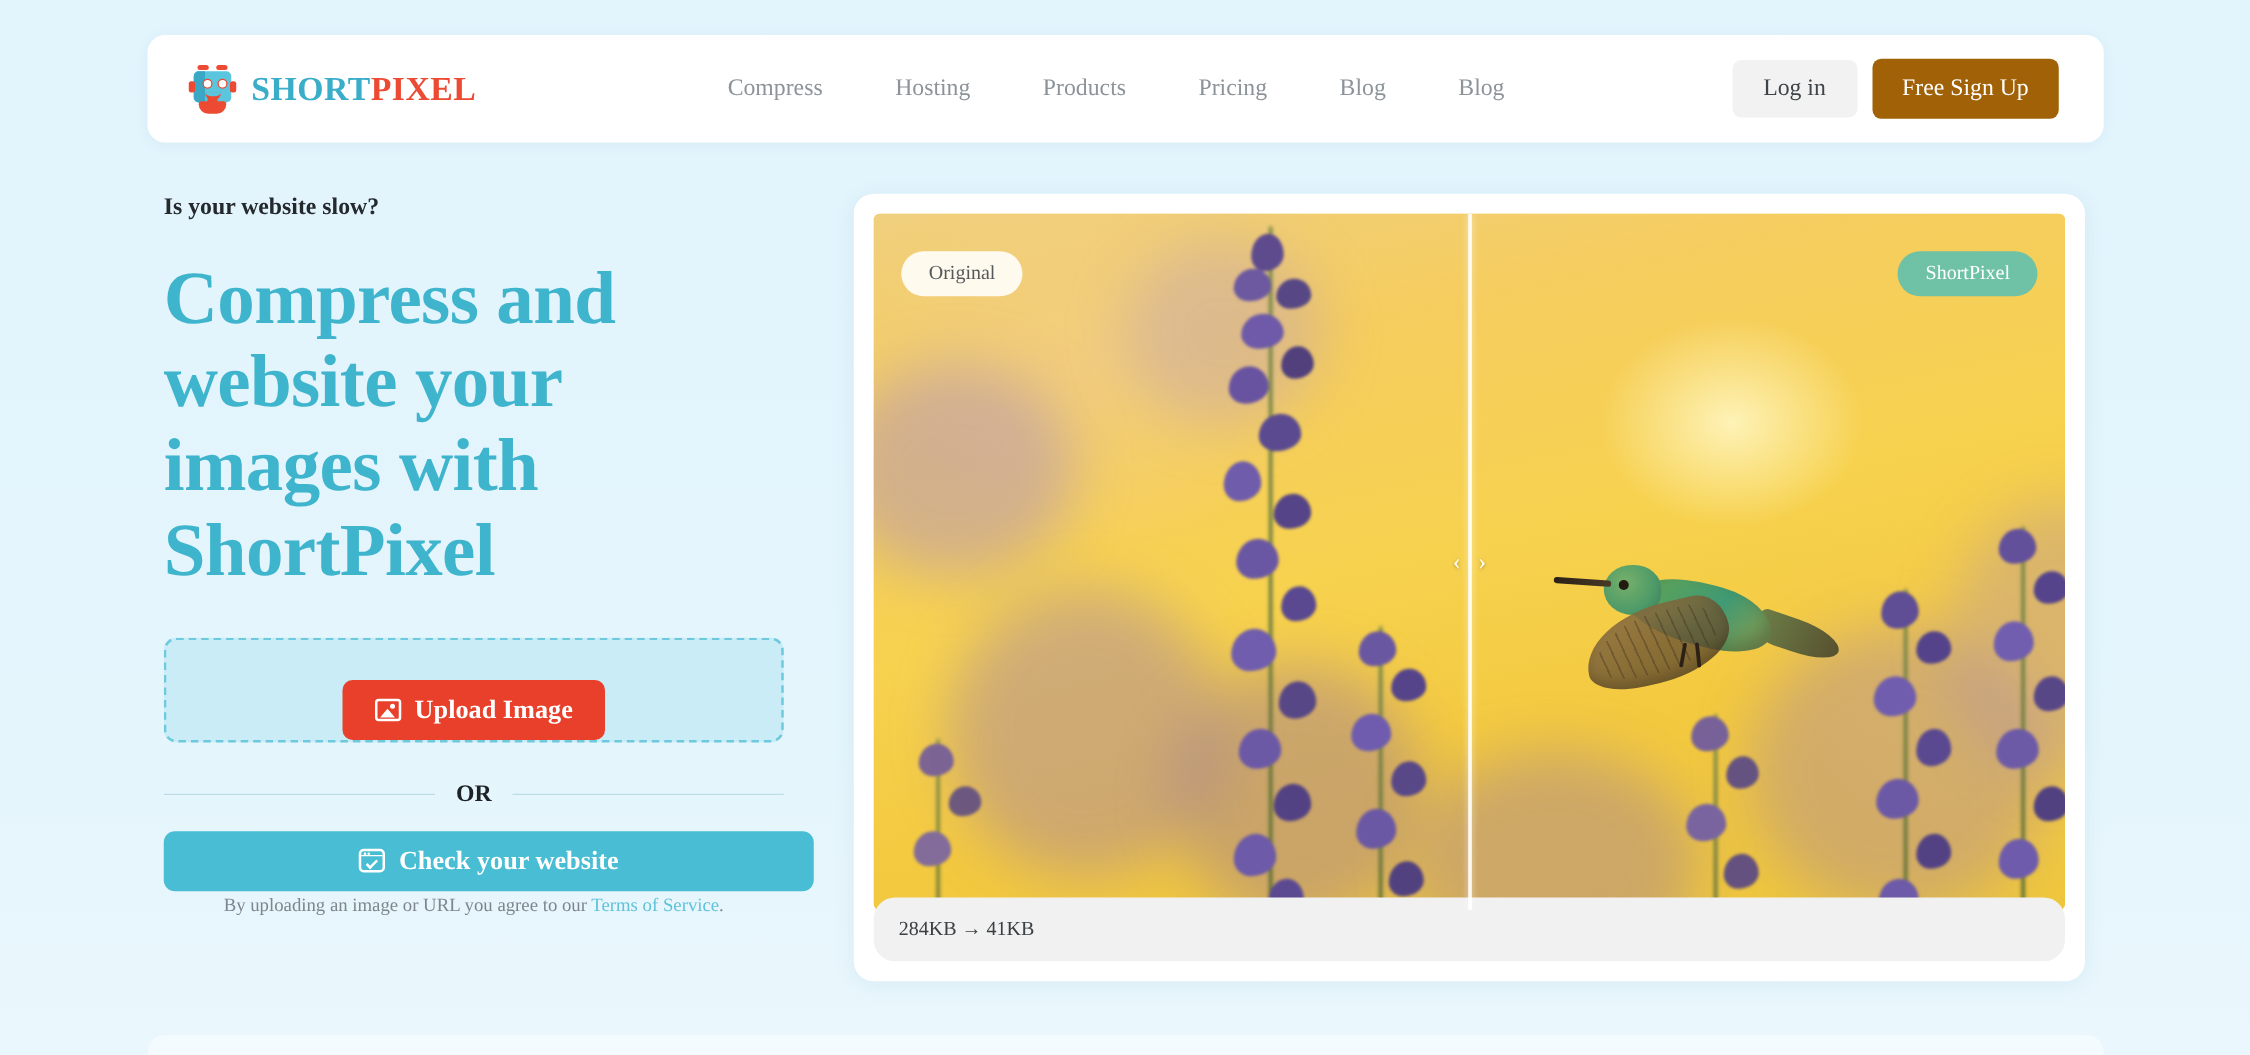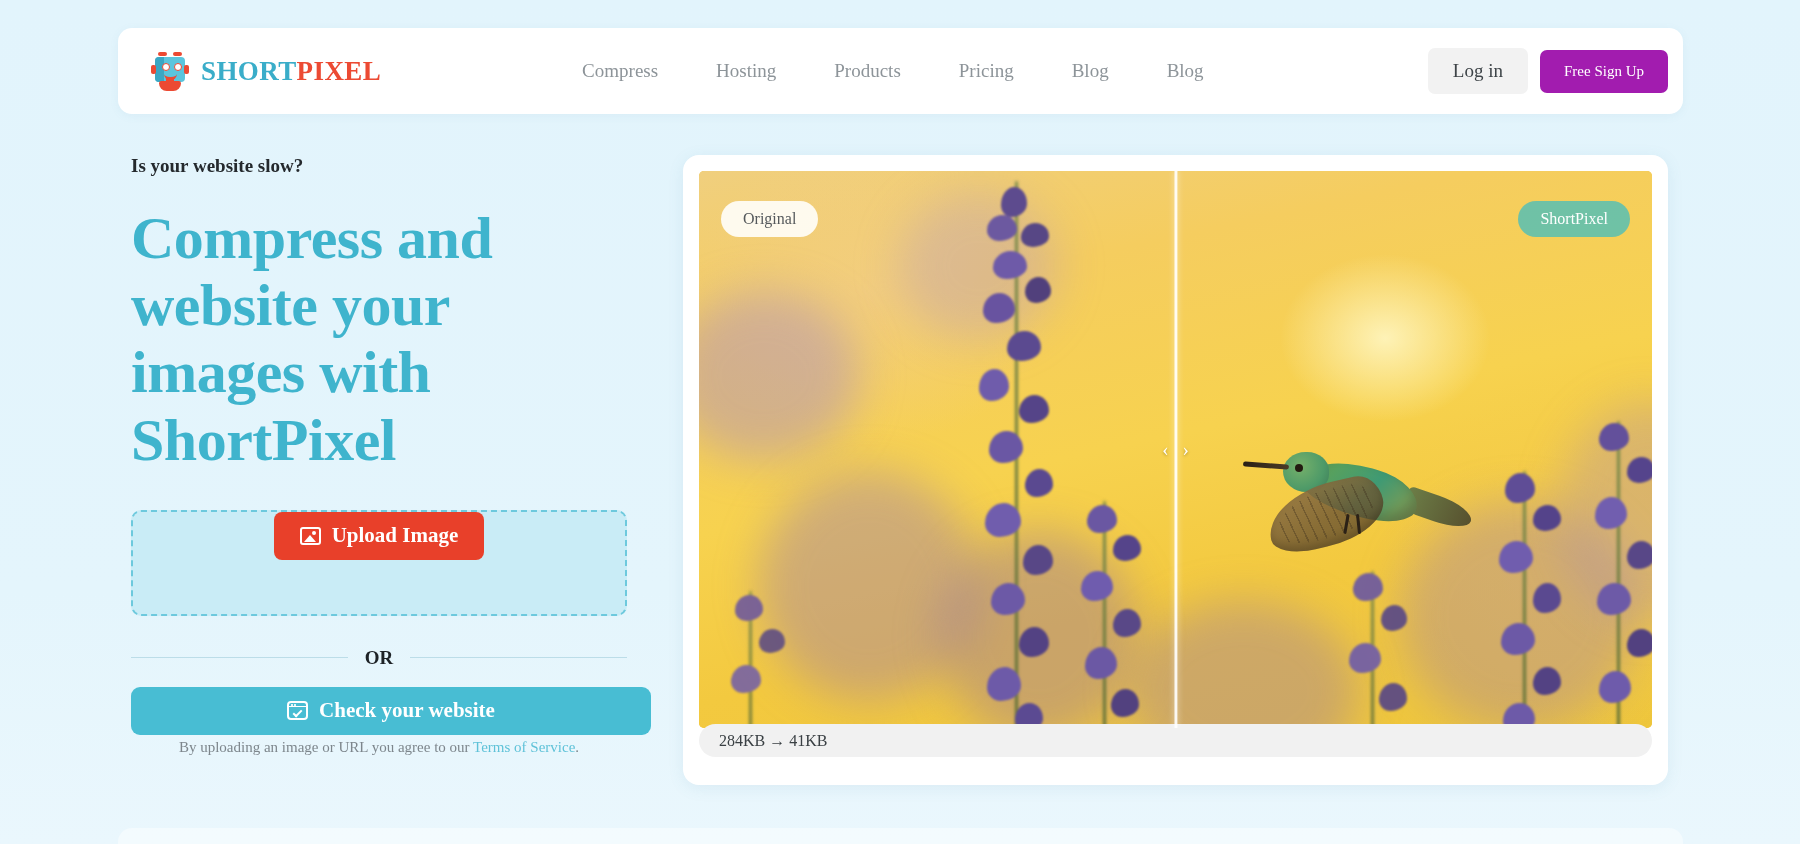--- a/index.html
+++ b/index.html
@@ -103,39 +103,39 @@
     color: #8d9499;
     font-size: 19px;
     text-decoration: none;
     padding: 0 29px;
     white-space: nowrap;
     cursor: pointer;
   }
 
   .header-actions {
     margin-left: auto;
-    margin-right: 15px;
+    margin-right: 36px;
     display: flex;
     align-items: center;
     gap: 12px;
   }
   .btn-login {
     background: #f2f2f2;
     color: #3e4448;
     font-size: 19px;
     border: none;
     border-radius: 7px;
     padding: 12px 25px;
     cursor: pointer;
     font-family: inherit;
   }
   .btn-signup {
-    background: #a21caf;
+    background: #a16207;
     color: #ffffff;
-    font-size: 15px;
+    font-size: 19px;
     border: none;
     border-radius: 7px;
     padding: 13px 24px;
     cursor: pointer;
     font-family: inherit;
     white-space: nowrap;
   }
 
   
   .left-col {
@@ -155,26 +155,26 @@
     line-height: 1.12;
     font-weight: 700;
     color: #3fb4cd;
     letter-spacing: -0.5px;
     margin-bottom: 36px;
     max-width: 470px;
   }
 
   .dropzone {
     width: 496px;
-    height: 106px;
+    height: 84px;
     border: 2px dashed #6dc9dd;
     border-radius: 10px;
     background: #c9ecf6;
     display: flex;
-    align-items: flex-start;
+    align-items: flex-end;
     justify-content: center;
     cursor: pointer;
   }
   .btn-upload {
     background: #e8402a;
     color: #fff;
     border: none;
     border-radius: 8px;
     height: 48px;
     padding: 0 26px;
@@ -383,23 +383,23 @@
   }
   .badge-shortpixel {
     right: 22px;
     background: rgba(77,190,185,0.80);
     color: #ffffff;
   }
 
   .compress-bar {
     position: absolute;
     left: 16px;
-    bottom: 28px;
+    bottom: 16px;
     width: 953px;
-    height: 33px;
+    height: 51px;
     background: #f1f1f1;
     border-radius: 17px;
     display: flex;
     align-items: center;
     overflow: hidden;
   }
   .size-label {
     font-size: 16px;
     color: #3a4044;
     padding: 0 20px;

